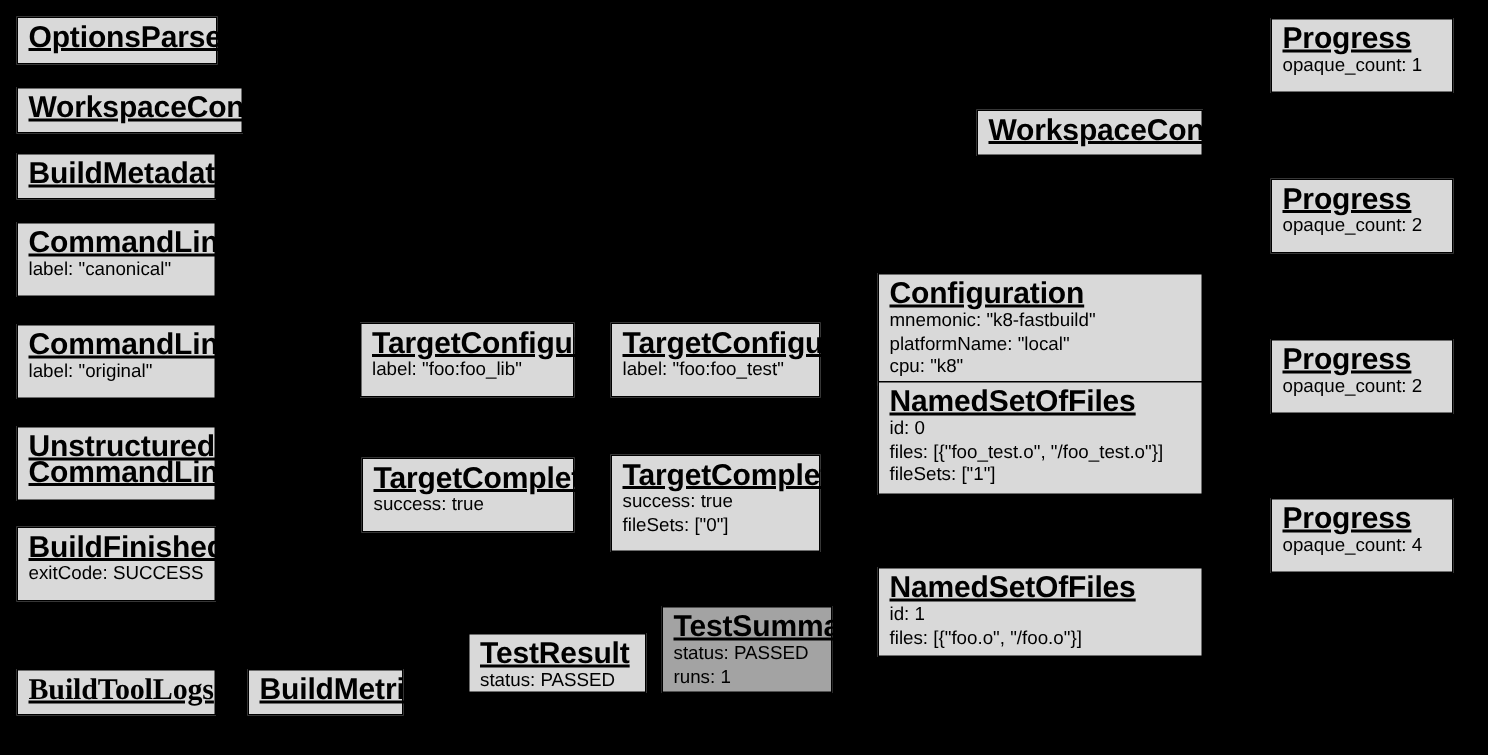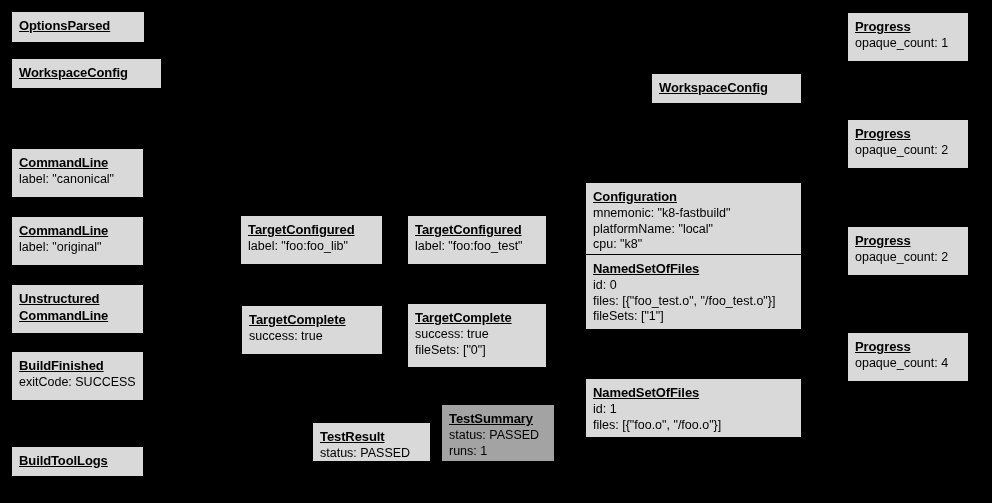--- a/index.html
+++ b/index.html
@@ -19,21 +19,21 @@
   }
   .node {
     position: absolute;
     background: #d9d9d9;
     border: 1px solid #000000;
     box-sizing: border-box;
     padding: 5px 6px 5px 7px;
     color: #000000;
   }
   .node-title {
-    font-size: 13px;
+    font-size: 20px;
     font-weight: bold;
     text-decoration: underline;
     line-height: 17px;
     white-space: pre-line;
     letter-spacing: -0.1px;
   }
   .node-fields {
     font-size: 12.5px;
     font-weight: normal;
     line-height: 15.5px;
@@ -45,38 +45,44 @@
 </head>
 <body>
 
 <div id="canvas" style="background: rgb(0, 0, 0);">
     <div class="node" style="left: 11px; top: 11px; width: 134px; height: 32px; background: rgb(217, 217, 217); border-color: rgb(0, 0, 0); color: rgb(0, 0, 0);">
       <div class="node-title">OptionsParsed</div>
     </div>
     <div class="node" style="left: 11px; top: 58px; width: 151px; height: 31px; background: rgb(217, 217, 217); border-color: rgb(0, 0, 0); color: rgb(0, 0, 0);">
       <div class="node-title">WorkspaceConfig</div>
     </div>
+    <div class="node" style="left: 11px; top: 102px; width: 133px; height: 31px; background: rgb(217, 217, 217); border-color: rgb(0, 0, 0); color: rgb(0, 0, 0);">
+      <div class="node-title">BuildMetadata</div>
+    </div>
     <div class="node" style="left: 11px; top: 148px; width: 133px; height: 50px; background: rgb(217, 217, 217); border-color: rgb(0, 0, 0); color: rgb(0, 0, 0);">
       <div class="node-title">CommandLine</div>
       <div class="node-fields">label: "canonical"</div>
     </div>
     <div class="node" style="left: 11px; top: 216px; width: 133px; height: 50px; background: rgb(217, 217, 217); border-color: rgb(0, 0, 0); color: rgb(0, 0, 0);">
       <div class="node-title">CommandLine</div>
       <div class="node-fields">label: "original"</div>
     </div>
     <div class="node" style="left: 11px; top: 284px; width: 133px; height: 50px; background: rgb(217, 217, 217); border-color: rgb(0, 0, 0); color: rgb(0, 0, 0);">
       <div class="node-title">Unstructured
 CommandLine</div>
     </div>
     <div class="node" style="left: 11px; top: 351px; width: 133px; height: 50px; background: rgb(217, 217, 217); border-color: rgb(0, 0, 0); color: rgb(0, 0, 0);">
       <div class="node-title">BuildFinished</div>
       <div class="node-fields">exitCode: SUCCESS</div>
     </div>
-    <div class="node" style="left: 11px; top: 446px; width: 133px; height: 31px; background: rgb(217, 217, 217); border-color: rgb(0, 0, 0); color: rgb(0, 0, 0);">
+    <div class="node" style="left: 11px; top: 446px; width: 133px; height: 31px; background: rgb(217, 217, 217); border-color: rgb(0, 0, 0); color: rgb(0, 0, 0); font-family: Liberation Serif, serif;">
       <div class="node-title">BuildToolLogs</div>
+    </div>
+    <div class="node" style="left: 165px; top: 446px; width: 104px; height: 31px; background: rgb(217, 217, 217); border-color: rgb(0, 0, 0); color: rgb(0, 0, 0);">
+      <div class="node-title">BuildMetrics</div>
     </div>
     <div class="node" style="left: 240px; top: 215px; width: 143px; height: 50px; background: rgb(217, 217, 217); border-color: rgb(0, 0, 0); color: rgb(0, 0, 0);">
       <div class="node-title">TargetConfigured</div>
       <div class="node-fields">label: "foo:foo_lib"</div>
     </div>
     <div class="node" style="left: 407px; top: 215px; width: 140px; height: 50px; background: rgb(217, 217, 217); border-color: rgb(0, 0, 0); color: rgb(0, 0, 0);">
       <div class="node-title">TargetConfigured</div>
       <div class="node-fields">label: "foo:foo_test"</div>
     </div>
     <div class="node" style="left: 241px; top: 305px; width: 142px; height: 50px; background: rgb(217, 217, 217); border-color: rgb(0, 0, 0); color: rgb(0, 0, 0);">

